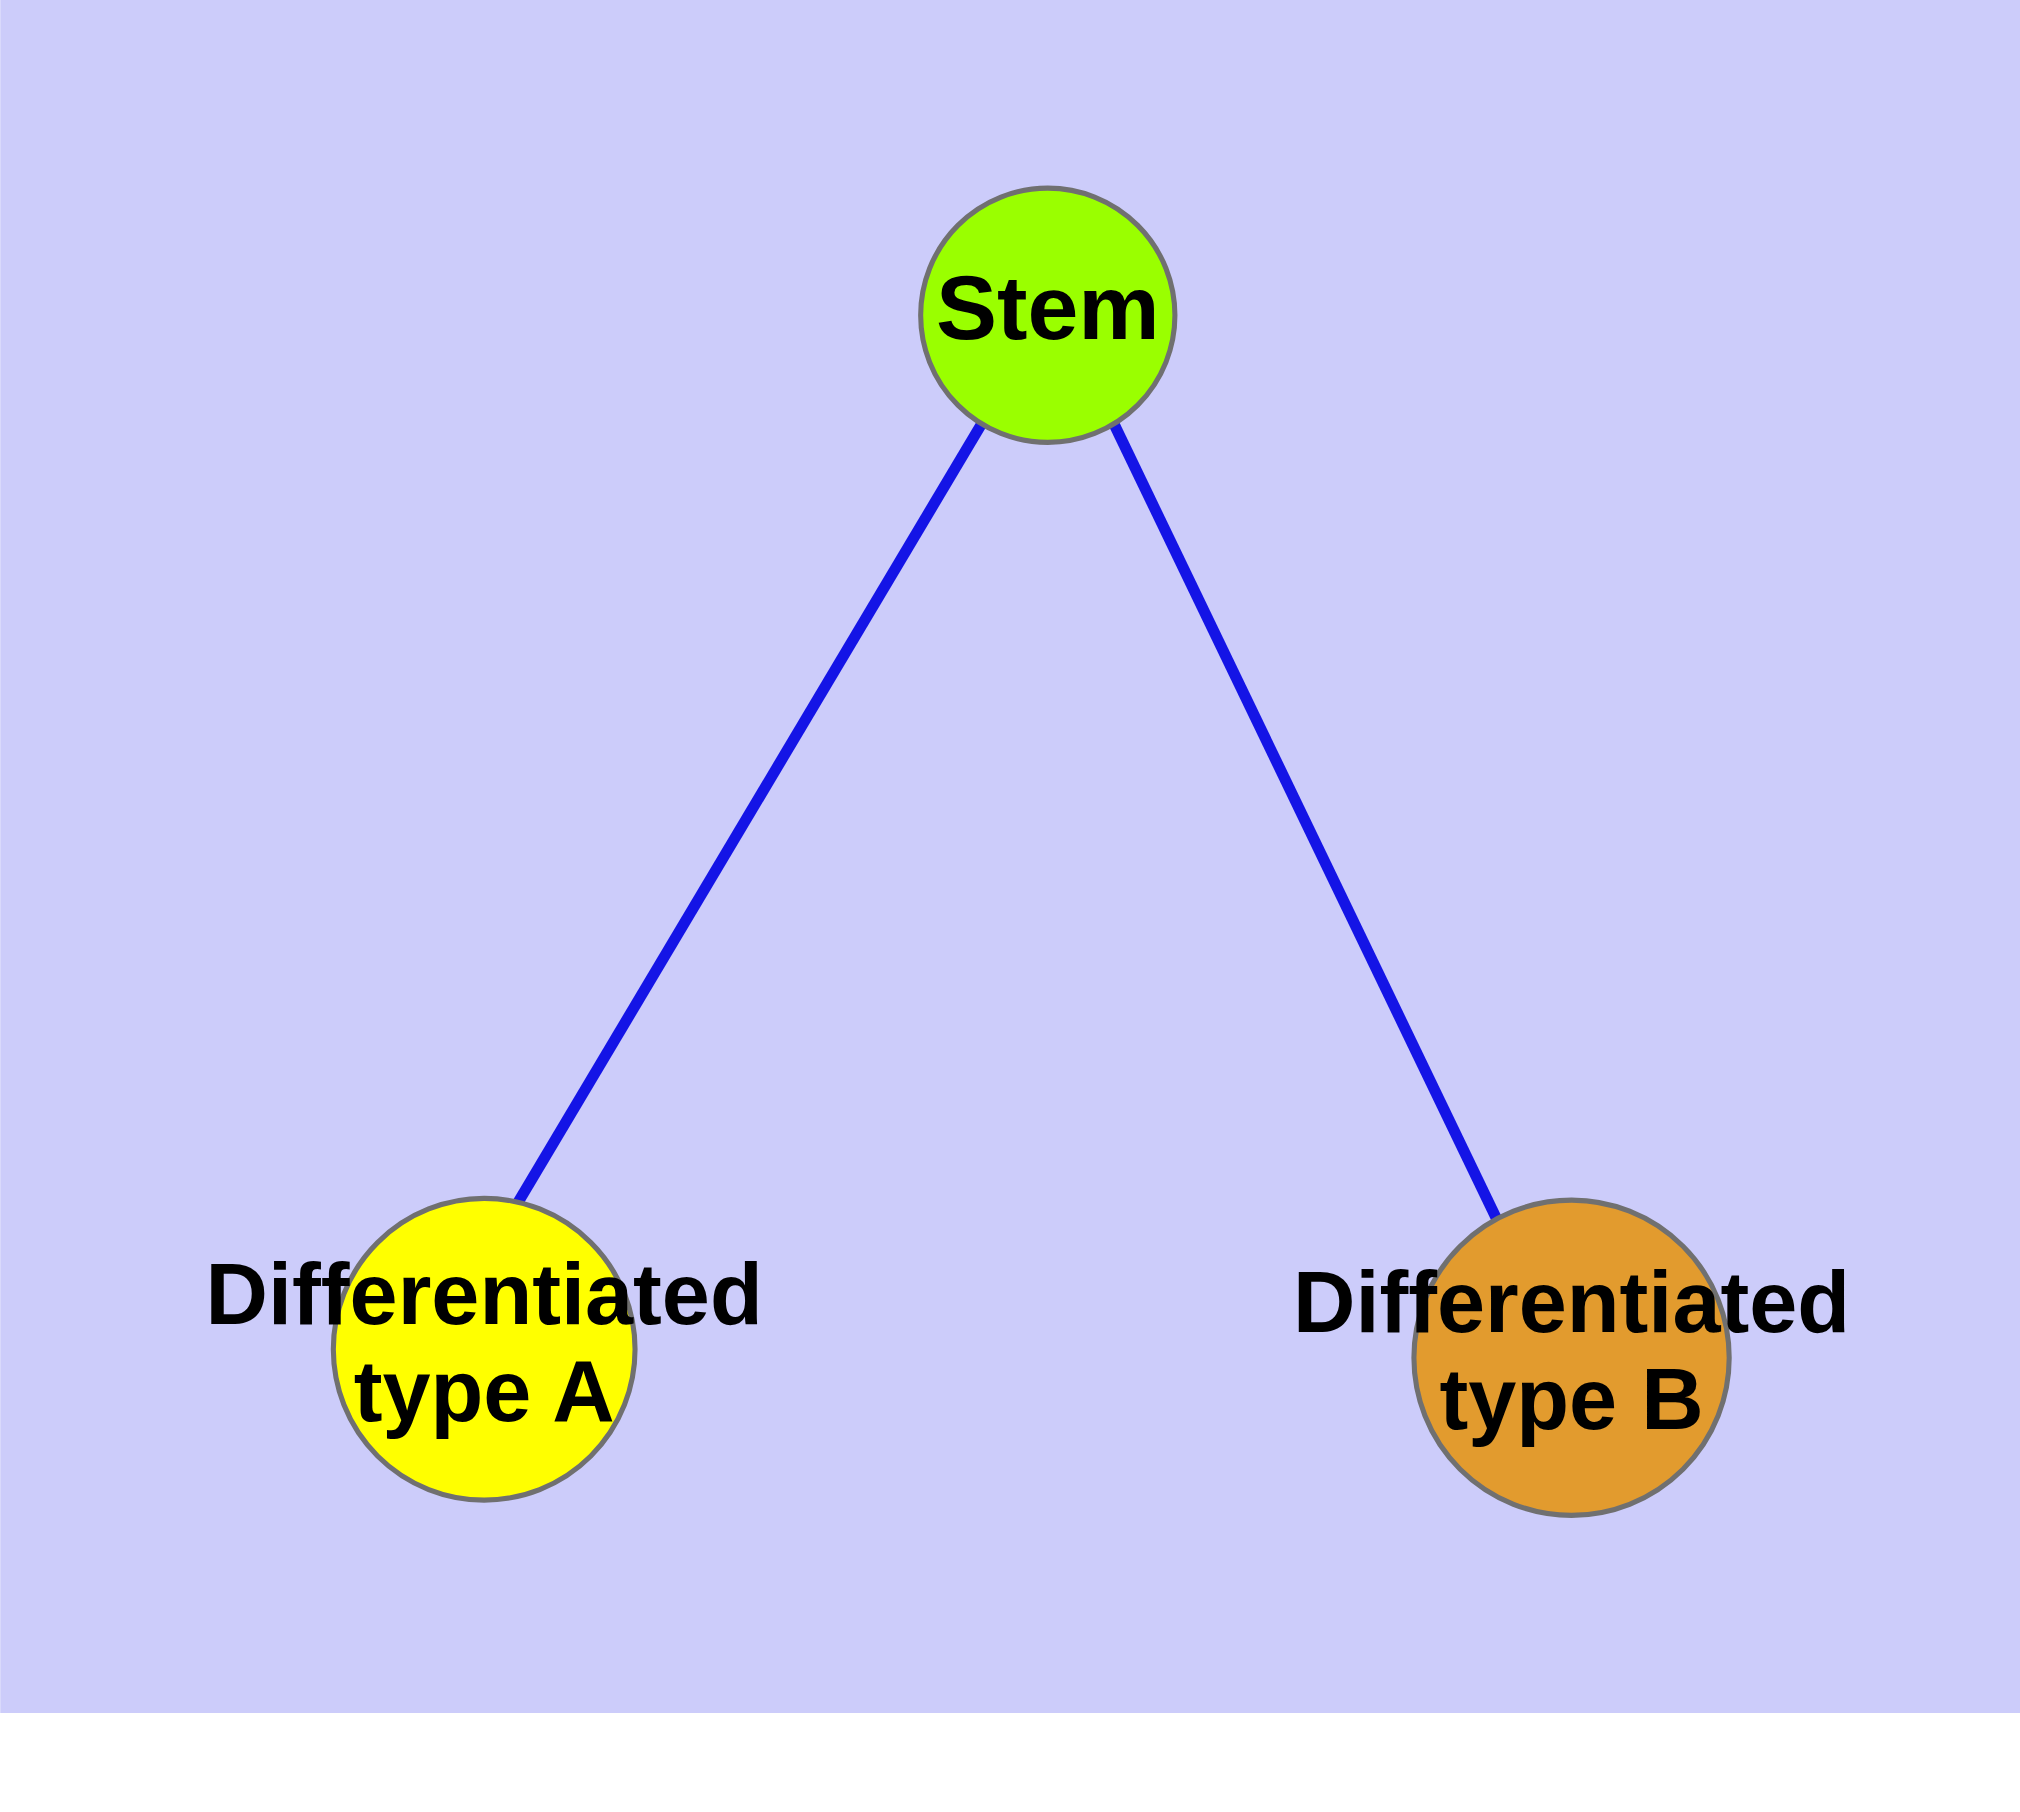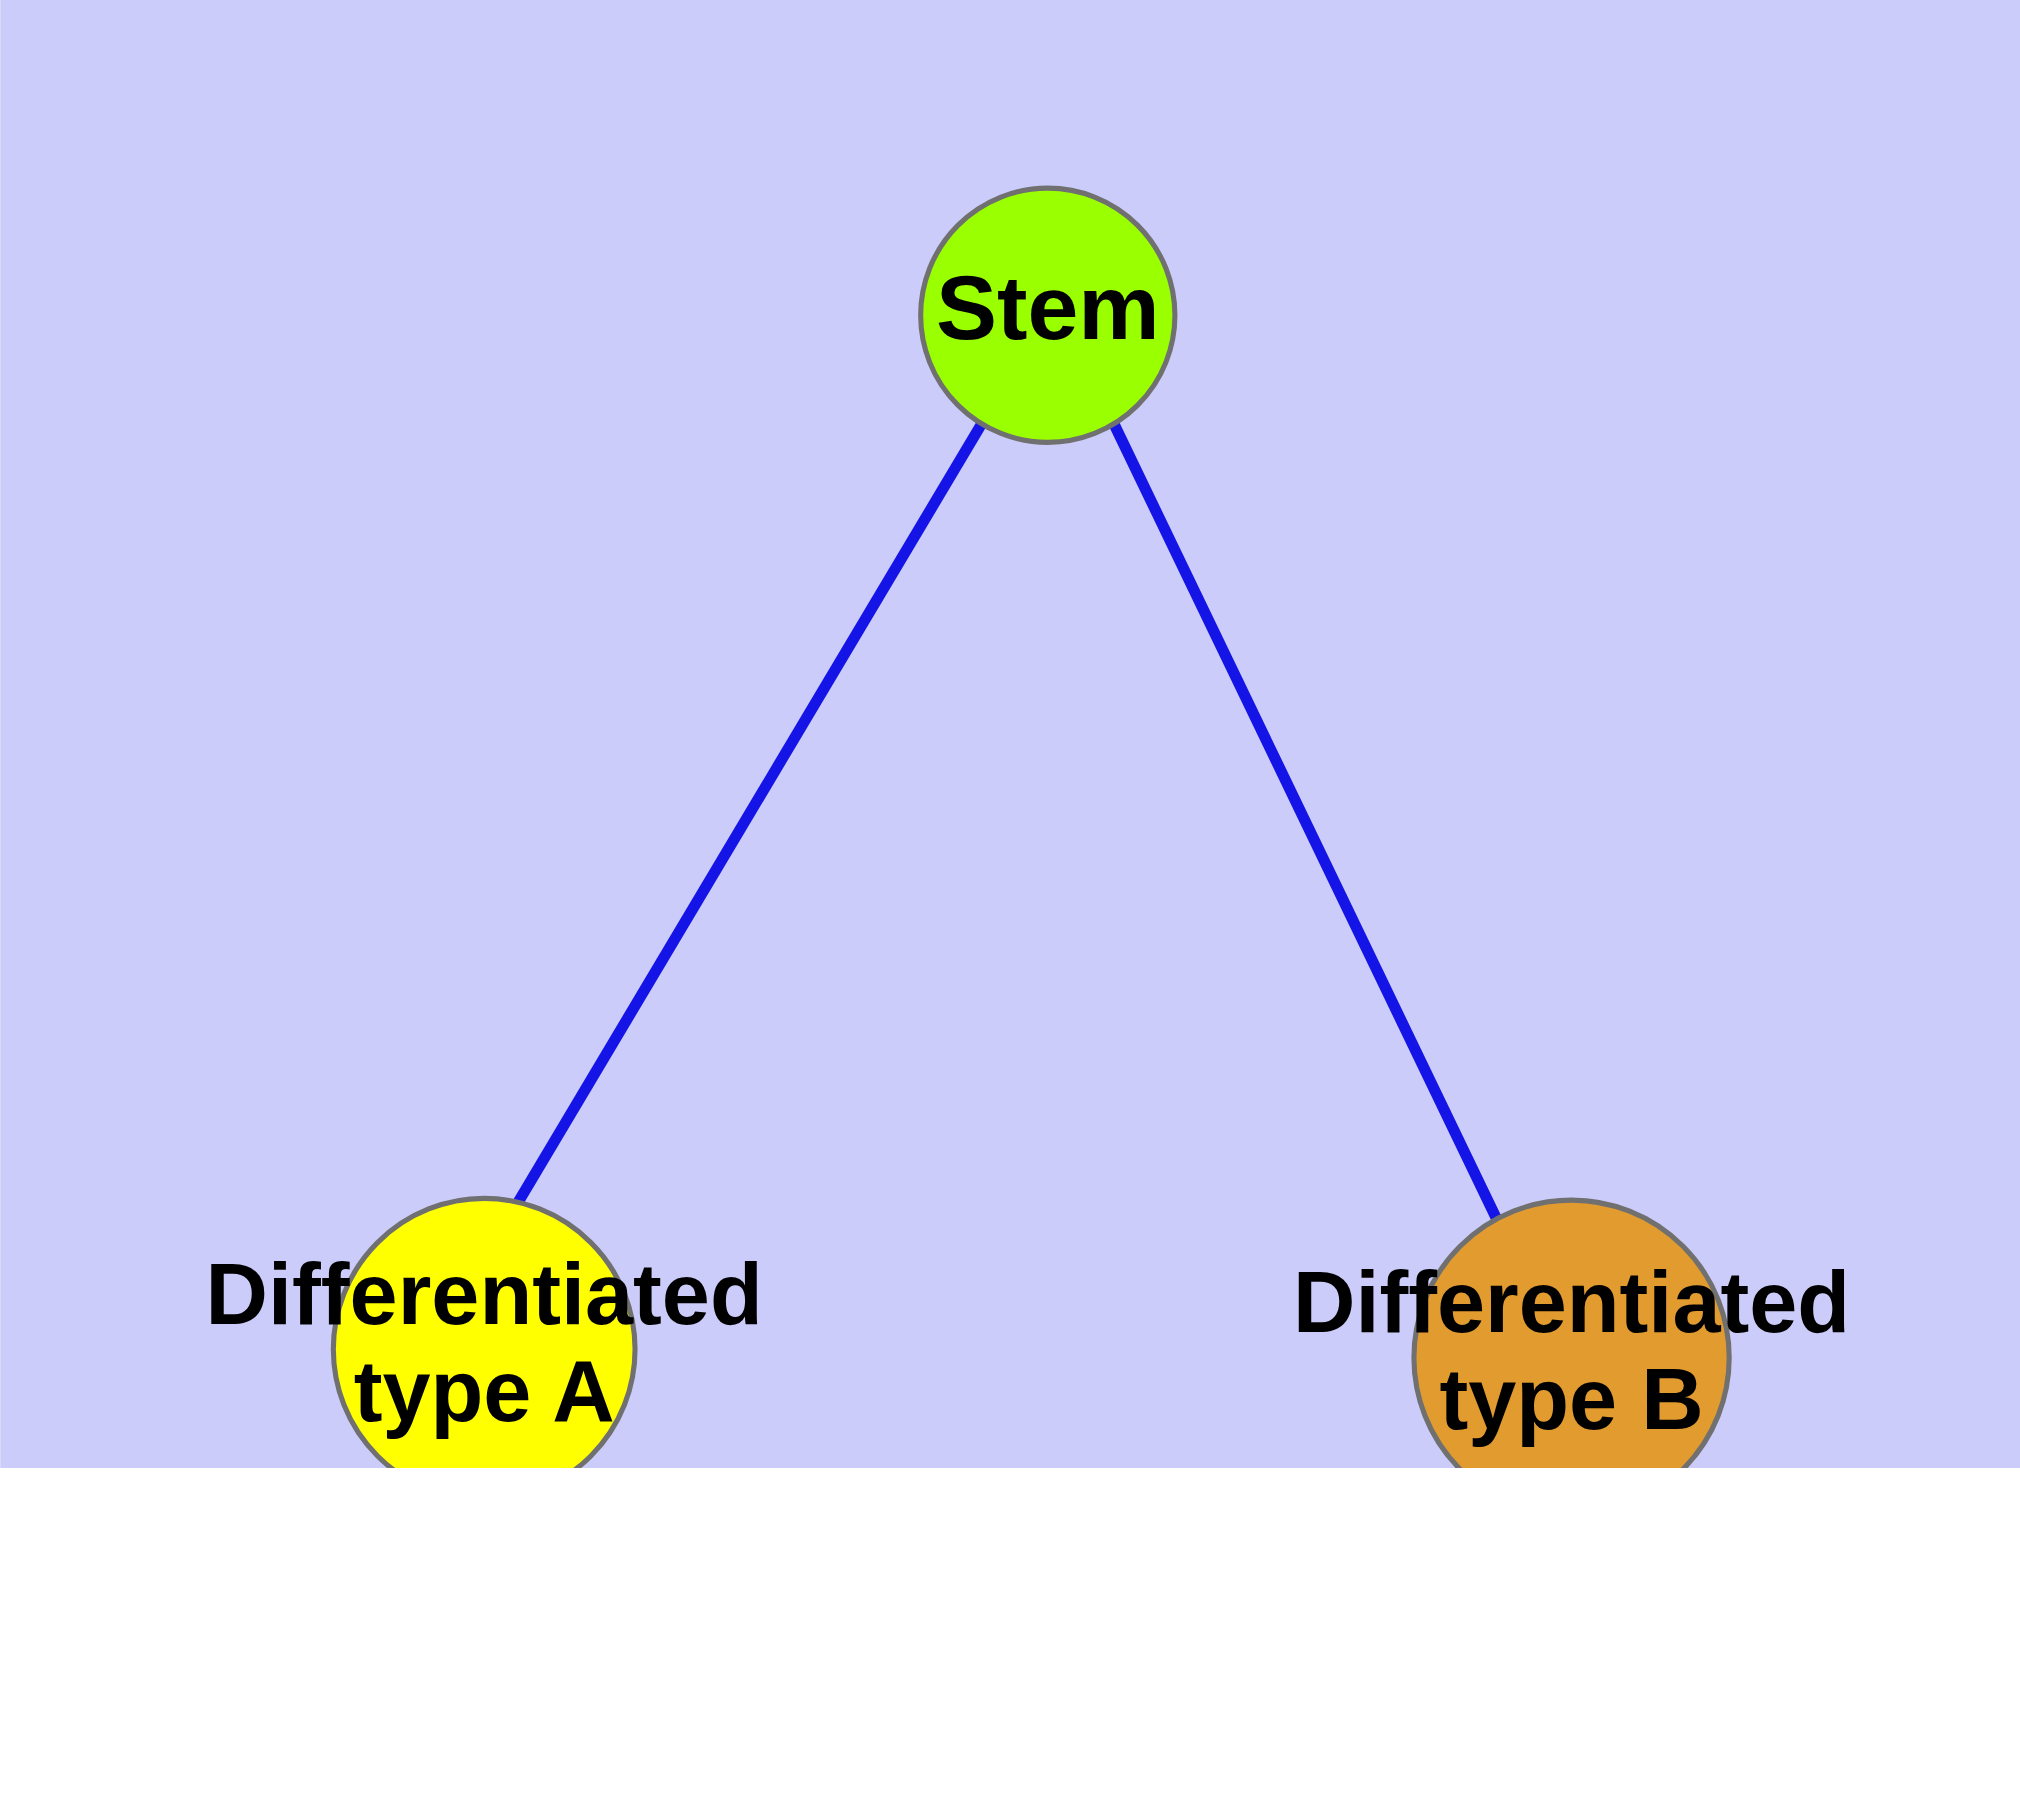--- a/index.html
+++ b/index.html
@@ -33,21 +33,21 @@
     dominant-baseline: middle;
     paint-order: normal;
   }
   .edge-line {
     stroke-linecap: butt;
   }
 </style>
 </head>
 <body>
 
-<div id="canvas" style="width: 2021px; height: 1468px;">
+<div id="canvas" style="width: 2021px; height: 1713px;">
   <svg id="graph-svg" viewBox="0 0 2384 2138" xmlns="http://www.w3.org/2000/svg" style="width: 2021px; height: 1812px;">
 
     <rect id="bg-rect" x="0" y="0" width="2384" height="2138" fill="#ccccfa"></rect>
 
     <g id="edges-group">
         <line x1="1158" y1="500" x2="600" y2="1437" stroke="#1414e6" stroke-width="13" class="edge-line"></line>
         <line x1="1314" y1="500" x2="1765" y2="1437" stroke="#1414e6" stroke-width="13" class="edge-line"></line>
       </g>
     <g id="nodes-group">
         <circle cx="1236" cy="372" r="150" fill="#9aff00" stroke="#707070" stroke-width="6"></circle>

